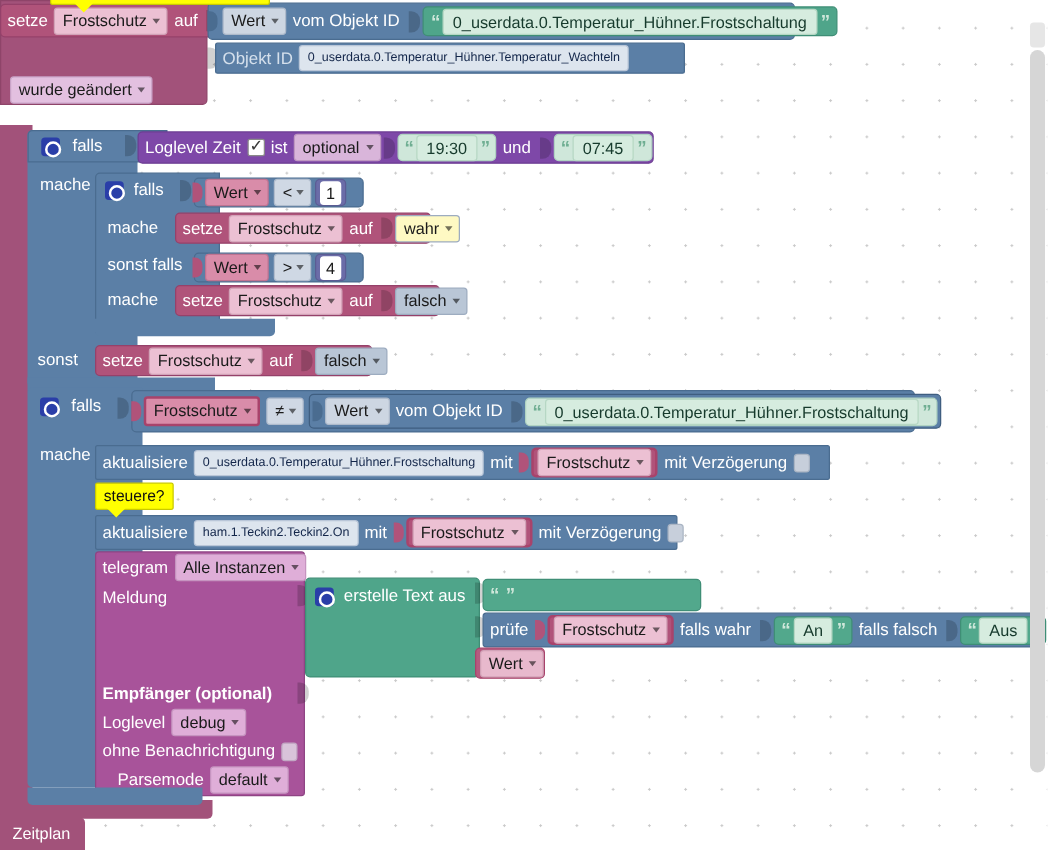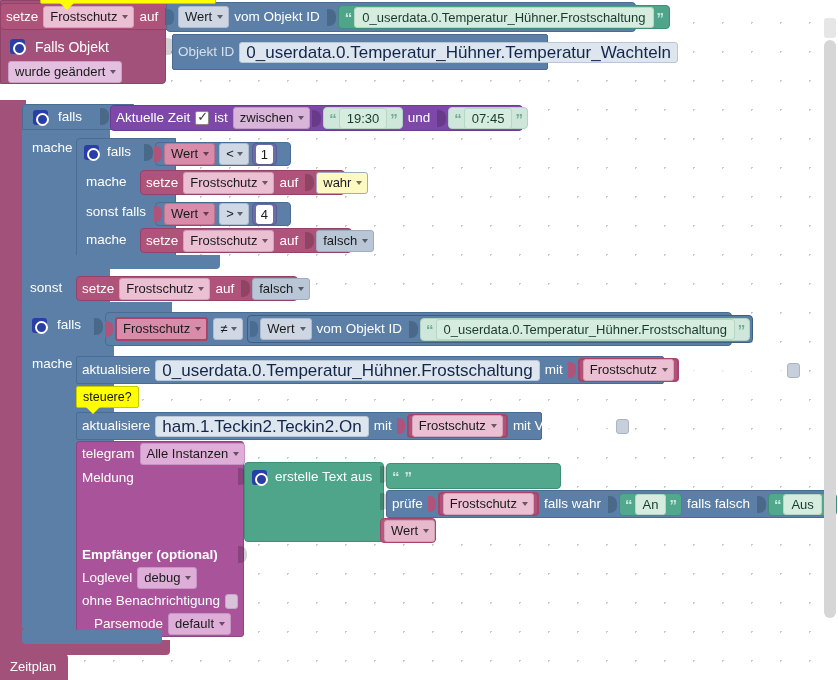--- a/index.html
+++ b/index.html
@@ -61,21 +61,21 @@
     border-top:4.5px solid rgba(0,0,0,.55);
   }
   .dd-pink   { background:#e8b9cd; border:1px solid #cf9ab2; }
   .dd-plum   { background:#d9b5da; border:1px solid #bf97c1; }
   .dd-blue   { background:#cfd8e4; border:1px solid #b0bccd; }
   .dd-grey   { background:#cdd6e2; border:1px solid #aebacb; }
   .dd-rose   { background:#ecc0d3; border:1px solid #d2a3b8; }
   .dd-mauve  { background:#e3c0e0; border:1px solid #c9a3c7; }
 
   .txtfld { background:#dde5ee; color:#13264a; border:1px solid #b9c6d8;
-            border-radius:3px; padding:2px 6px; font-size:17px; line-height:15px; }
+            border-radius:3px; padding:2px 6px; font-size:10px; line-height:15px; }
   .greenfld { background:#d6ecdf; color:#163a2c; border:1px solid #b6d7c4;
             border-radius:3px; padding:2px 7px; font-size:13px; line-height:15px; }
 
   
   .plug {
     width:8px; height:16px; flex:0 0 8px;
     border-radius:0 6px 6px 0;
     margin-right:2px;
   }
   
@@ -169,27 +169,23 @@
     <span class="dd dd-grey" style="margin-left:2px;">Wert</span>
     <span class="lbl">vom Objekt ID</span>
     <span class="notch"></span>
     <span class="blk c-text" style="position:static; height:24px; border-radius:4px; padding:0 3px;">
       <span class="quote">“</span>
       <span class="greenfld">0_userdata.0.Temperatur_Hühner.Frostschaltung</span>
       <span class="quote">”</span>
     </span>
   </div>
 
-  <div class="blk c-hat" style="left:0px; top:34px; width:172px; height:25px; border:none; background:transparent;">
-    <span class="gear" style="margin-left:10px;"></span>
-    <span class="lbl" style="padding-left:10px;font-size:14px;">Falls Objekt</span>
-  </div>
   <div class="notch" style="position:absolute; left:164px; top:38px;"></div>
 
-  <div class="blk c-ctrl" style="left:172px; top:34px; width:376px; height:36px; border-radius:2px;">
+  <div class="blk c-ctrl" style="left:172px; top:34px; width:376px; height:25px; border-radius:2px;">
     <span class="lbl" style="color:#d5e0ec;">Objekt ID</span>
     <span class="txtfld">0_userdata.0.Temperatur_Hühner.Temperatur_Wachteln</span>
   </div>
 
   <div class="blk c-hat" style="left:0px; top:60px; width:166px; height:24px; border:none; background:transparent;">
     <span class="dd dd-mauve" style="margin-left:8px;">wurde geändert</span>
   </div>
 
 
   <div style="position:absolute; left:0px; top:100px; width:26px; height:555px; background:#a2527a;"></div>
@@ -197,24 +193,24 @@
 
   <div style="position:absolute; left:22px; top:104px; width:88px; height:206px; background:#5b7fa6; border-radius:4px 0 0 4px;"></div>
 
   <div class="blk c-ctrl" style="left:22px; top:104px; width:112px; height:26px; border-radius:4px 0 0 0;">
     <span class="gear" style="margin-left:10px;"></span>
     <span class="lbl" style="padding-left:10px;">falls</span>
   </div>
   <span class="notch" style="position:absolute; left:98px; top:108px;"></span>
 
   <div class="blk c-time" style="left:110px; top:105px; width:413px; height:26px;">
-    <span class="lbl">Aktuelle Zeit</span>
+    <span class="lbl">Loglevel Zeit</span>
     <span class="chk on"></span>
     <span class="lbl">ist</span>
-    <span class="dd dd-plum">zwischen</span>
+    <span class="dd dd-plum">optional</span>
     <span class="notch"></span>
     <span class="blk c-text" style="position:static;height:22px;border-radius:4px;padding:0 2px;background:#cfe7da;border-color:#b0d3c2;">
       <span class="quote" style="color:#6fae92;">“</span>
       <span class="greenfld">19:30</span>
       <span class="quote" style="color:#6fae92;">”</span>
     </span>
     <span class="lbl">und</span>
     <span class="notch"></span>
     <span class="blk c-text" style="position:static;height:22px;border-radius:4px;padding:0 2px;background:#cfe7da;border-color:#b0d3c2;">
       <span class="quote" style="color:#6fae92;">“</span>

